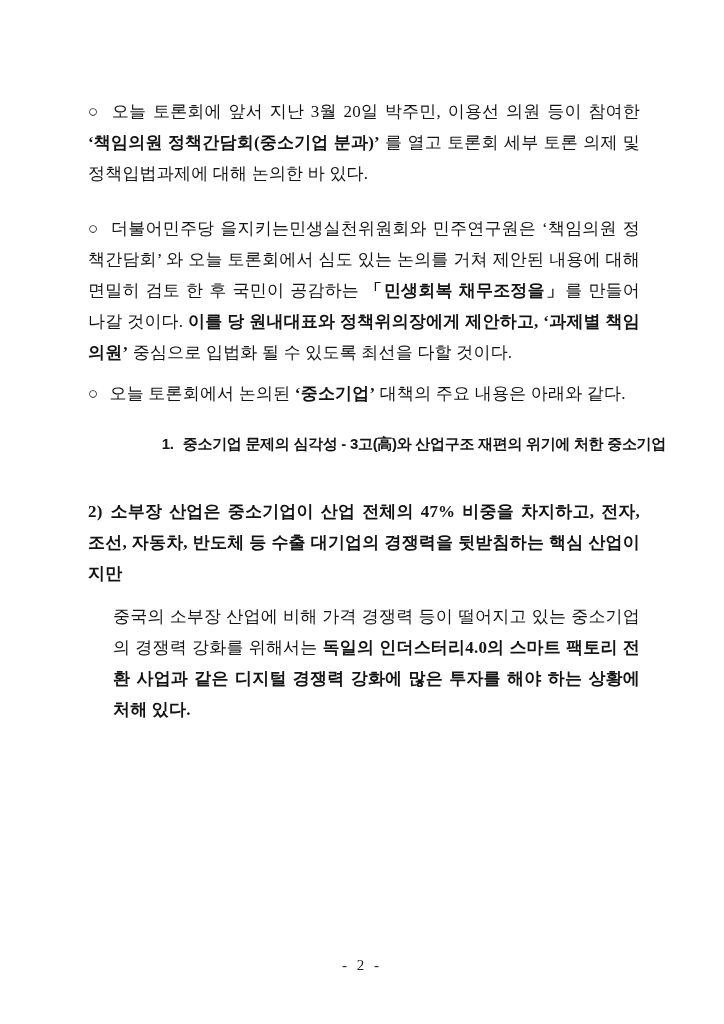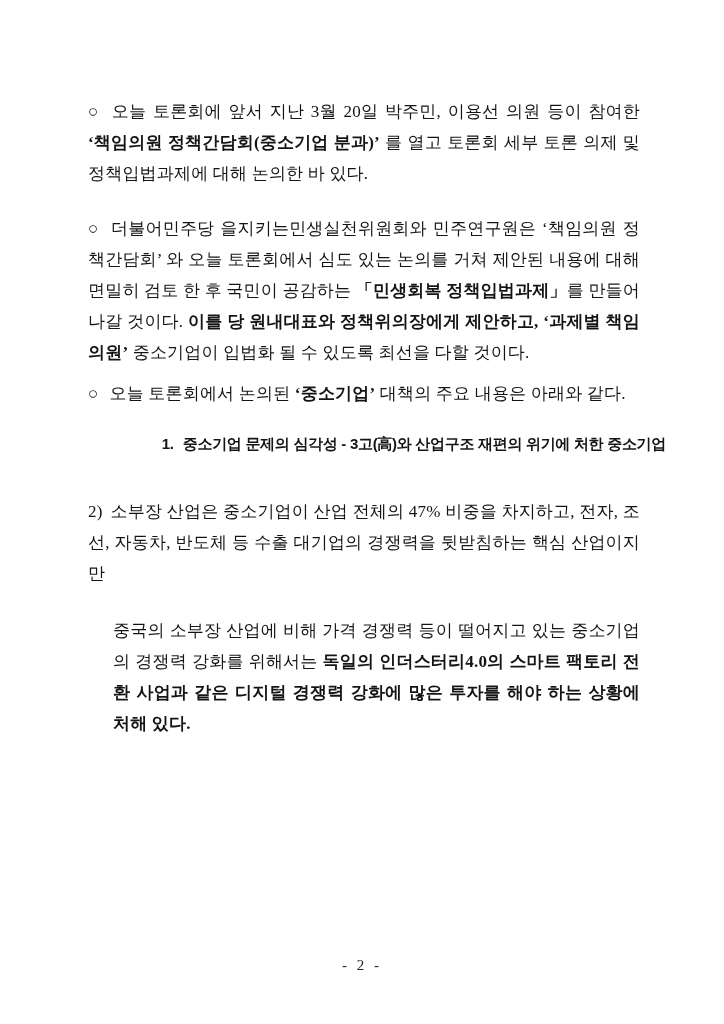--- a/index.html
+++ b/index.html
@@ -30,21 +30,21 @@
     letter-spacing: 0.2px;
   }
   .para:last-of-type { text-align: justify; }
   .marker { margin-right: 11px; }
   .num-marker { margin-right: 8px; }
   .indent { margin-left: 25px; }
   .b { font-weight: 700; }
   .mb24 { margin-bottom: 24px; }
   .mb10 { margin-bottom: 10px; }
   .mb22 { margin-bottom: 22px; }
-  .mb26 { margin-bottom: 26px; }
+  .mb26 { margin-bottom: 12px; font-weight: bold; }
   .mb12 { margin-bottom: 12px; }
   .heading {
     margin: 12px -26px 39px -26px;
     font-family: "Liberation Sans", "DejaVu Sans", sans-serif;
     font-weight: 700;
     font-size: 15px;
     line-height: 26px;
     letter-spacing: -0.3px;
     white-space: nowrap;
     text-align: right;
@@ -65,21 +65,21 @@
 <body>
 
 <div class="page">
   <div class="content">
 
     <p class="para mb24">
       <span class="marker">○</span><span>오늘 토론회에 앞서 지난 3월 20일 박주민, 이용선 의원 등이 참여한 </span><span class="b">‘책임의원 정책간담회(중소기업 분과)’</span><span> 를 열고 토론회 세부 토론 의제 및 정책입법과제에 대해 논의한 바 있다.</span>
     </p>
 
     <p class="para mb10">
-      <span class="marker">○</span><span>더불어민주당 을지키는민생실천위원회와 민주연구원은 ‘책임의원 정책간담회’ 와 오늘 토론회에서 심도 있는 논의를 거쳐 제안된 내용에 대해 면밀히 검토 한 후 국민이 공감하는 </span><span class="b">「민생회복 정책입법과제」</span><span>를 만들어 나갈 것이다. </span><span class="b">이를 당 원내대표와 정책위의장에게 제안하고, ‘과제별 책임의원’</span><span> 중소기업이 입법화 될 수 있도록 최선을 다할 것이다.</span>
+      <span class="marker">○</span><span>더불어민주당 을지키는민생실천위원회와 민주연구원은 ‘책임의원 정책간담회’ 와 오늘 토론회에서 심도 있는 논의를 거쳐 제안된 내용에 대해 면밀히 검토 한 후 국민이 공감하는 </span><span class="b">「민생회복 채무조정을」</span><span>를 만들어 나갈 것이다. </span><span class="b">이를 당 원내대표와 정책위의장에게 제안하고, ‘과제별 책임의원’</span><span> 중심으로 입법화 될 수 있도록 최선을 다할 것이다.</span>
     </p>
 
     <p class="para mb22">
       <span class="marker">○</span><span>오늘 토론회에서 논의된 </span><span class="b">‘중소기업’</span><span> 대책의 주요 내용은 아래와 같다.</span>
     </p>
 
     <h2 class="heading">
       <span class="num-marker">1.</span><span>중소기업 문제의 심각성 - 3고(高)와 산업구조 재편의 위기에 처한 중소기업</span>
     </h2>
 

